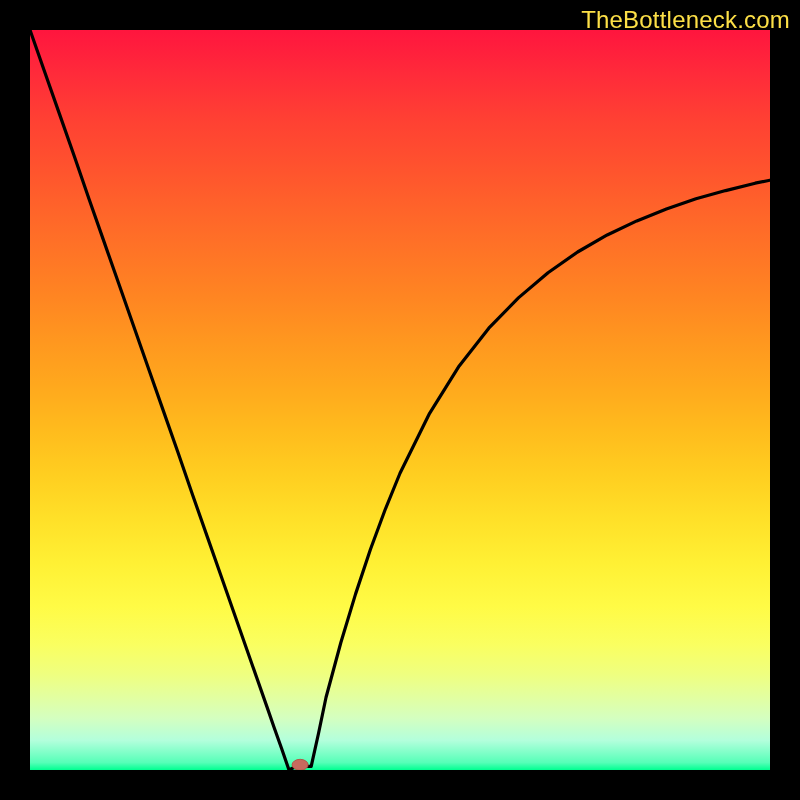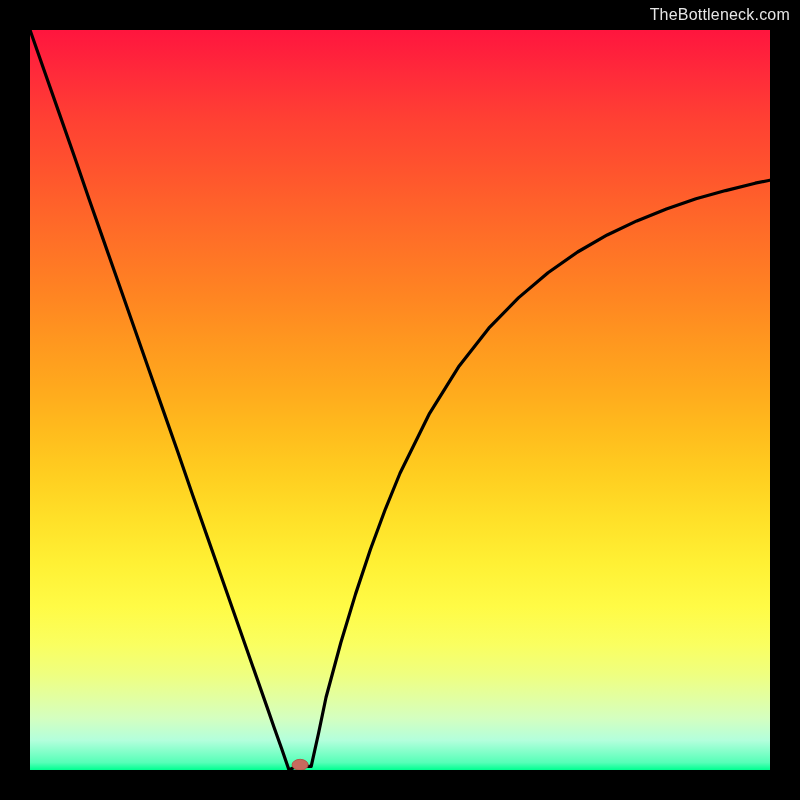--- a/index.html
+++ b/index.html
@@ -60,23 +60,23 @@
     position: absolute;
     left: 0;
     top: 0;
     width: 740px;
     height: 740px;
   }
   .attribution {
     position: absolute;
     top: 6px;
     right: 10px;
-    font-size: 16px;
+    font-size: 24px;
     font-weight: 500;
-    color: #e5e5e5;
+    color: #fde047;
     letter-spacing: 0.2px;
   }
 </style>
 </head>
 <body>
 
 <div class="frame">
   <div class="plot">
     <div class="gradient-bg"></div>
     <svg class="curve-svg" viewBox="0 0 740 740" preserveAspectRatio="none">

